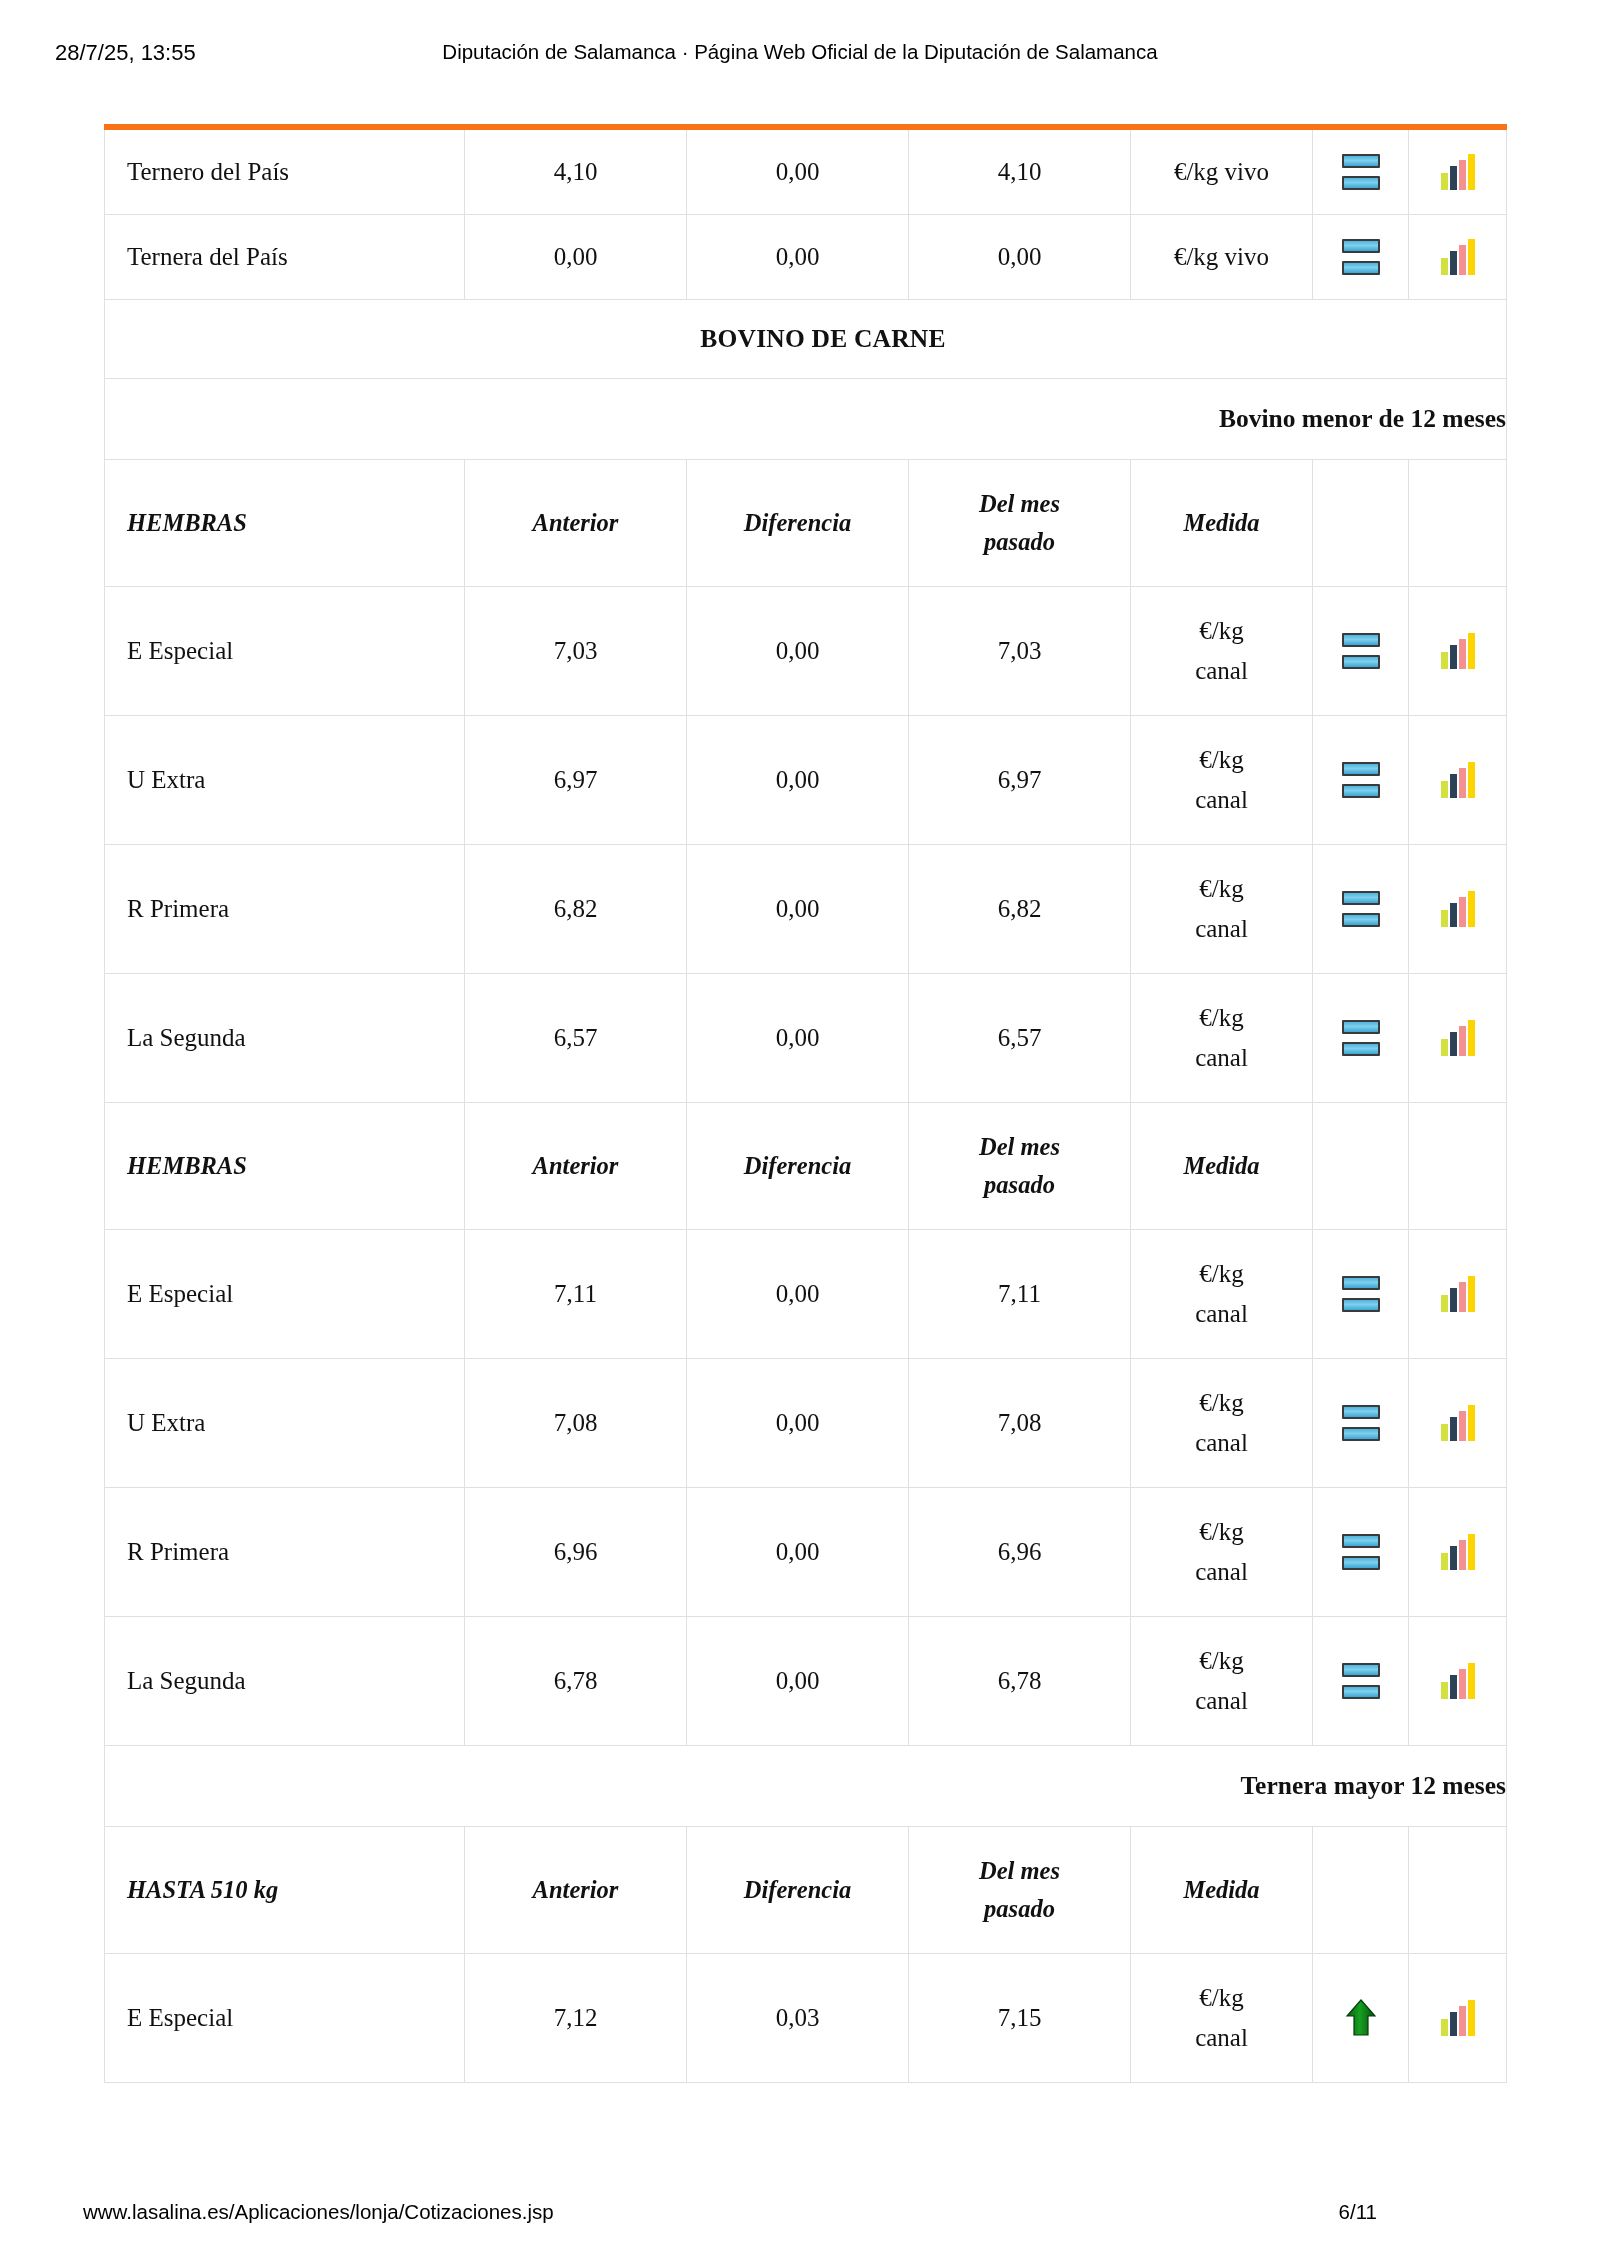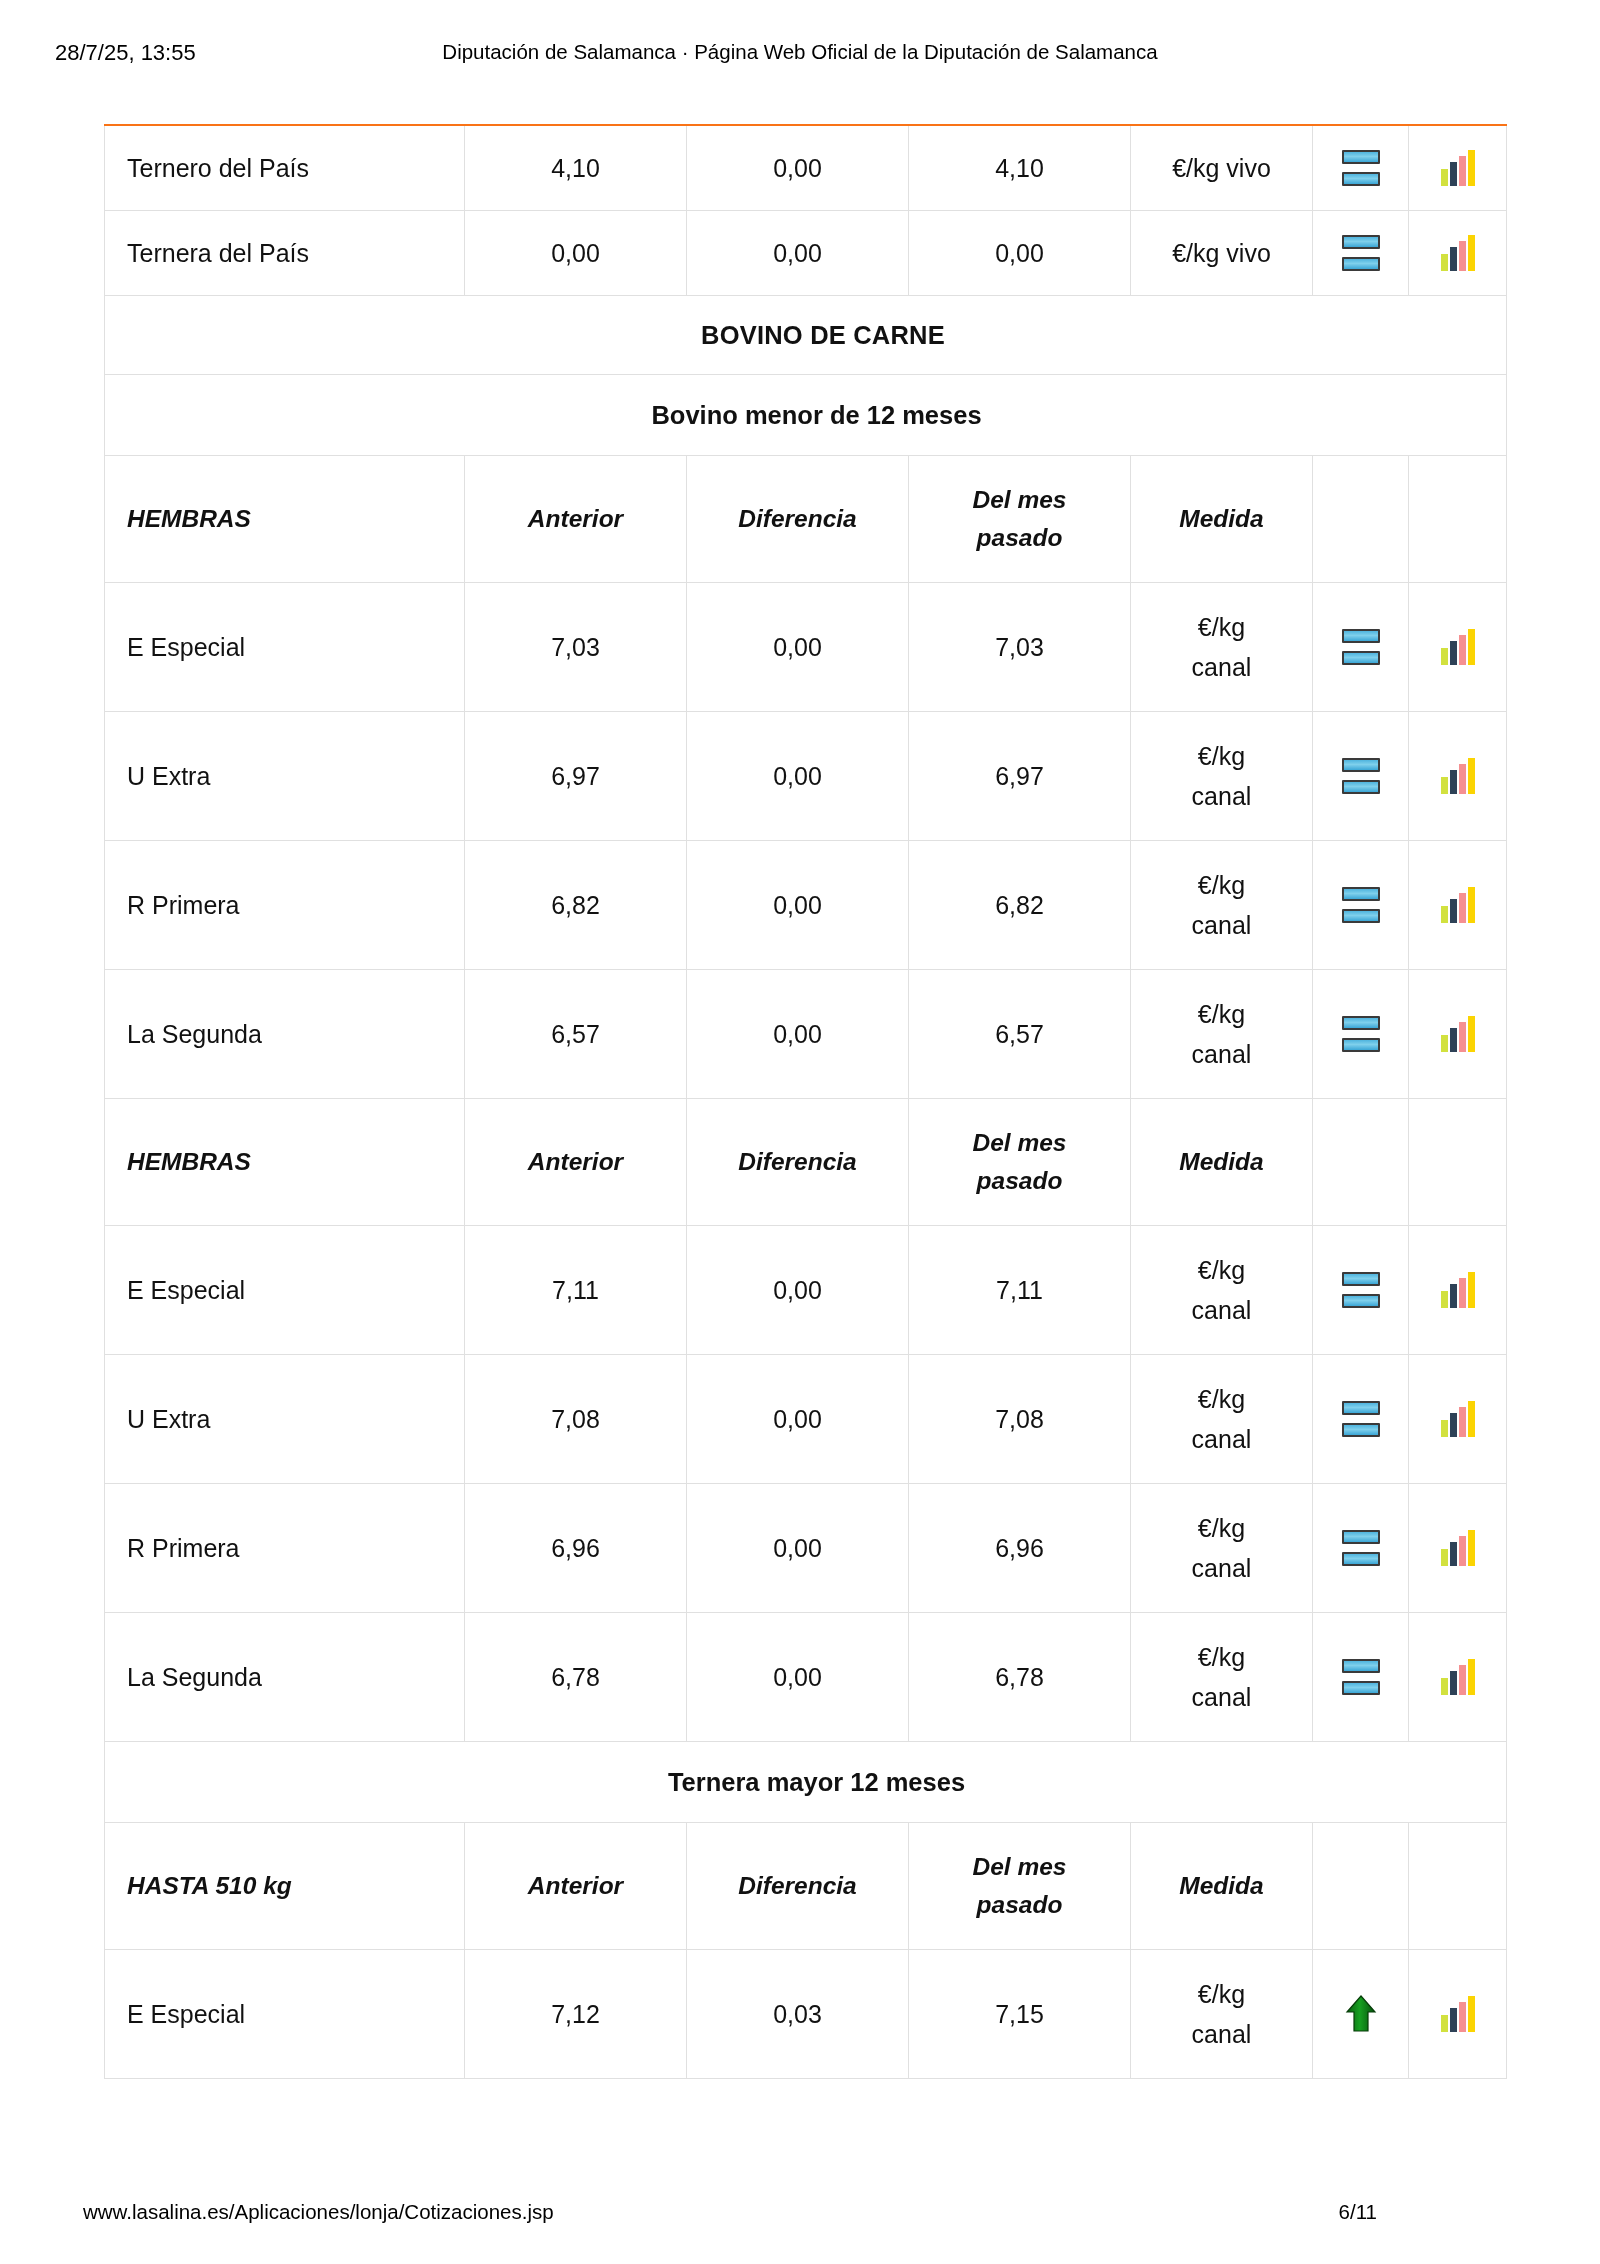--- a/index.html
+++ b/index.html
@@ -49,21 +49,22 @@
   .table-wrap {
     position: absolute;
     left: 104px;
     top: 124px;
     width: 1402px;
   }
   table.cotiz {
     border-collapse: collapse;
     table-layout: fixed;
     width: 1402px;
-    border-top: 2px solid #f97316;
+    border-top: 6px solid #f97316;
+    font-family: Liberation Serif, serif;
   }
   table.cotiz td {
     border: 1px solid #e0e0e0;
     padding: 0;
     vertical-align: middle;
     font-size: 25px;
     color: #111;
   }
   
   col.c-name   { width: 360px; }
@@ -99,21 +100,21 @@
 
   
   tr.section-row td .cell {
     justify-content: center;
     font-weight: bold;
     font-size: 25.5px;
     letter-spacing: .2px;
   }
   
   tr.group-row td .cell {
-    justify-content: center;
+    justify-content: flex-end;
     padding-left: 22px;
     font-weight: bold;
     font-size: 25.5px;
   }
   
   tr.hdr-row td .cell {
     font-weight: bold;
     font-style: italic;
     font-size: 24.5px;
     line-height: 1.45;

